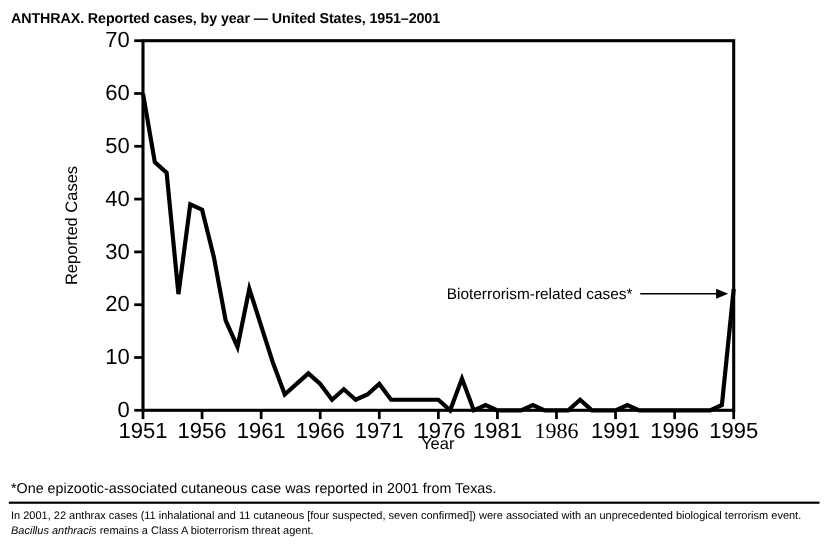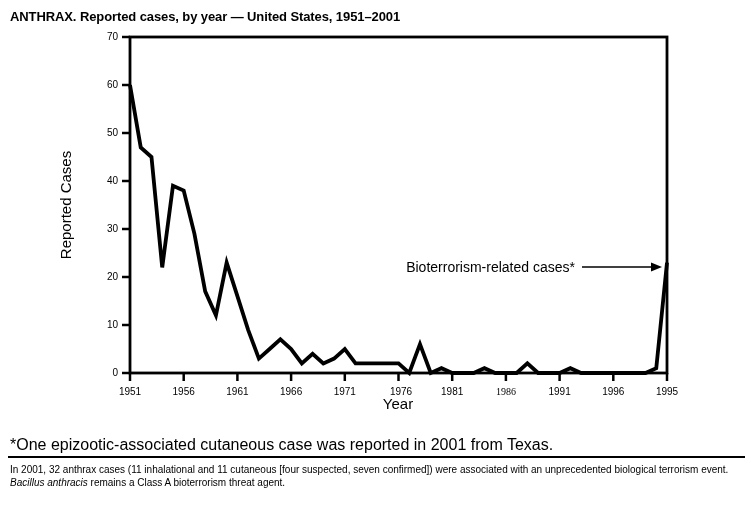--- a/index.html
+++ b/index.html
@@ -6,39 +6,39 @@
   .canvas {
     position:relative; width:751px; height:505px; background:#ffffff;
     font-family:"Liberation Sans", sans-serif; color:#000; overflow:hidden;
   }
   .figure-title {
     position:absolute; left:10px; top:9px;
     font-size:13px; font-weight:bold; letter-spacing:-0.1px; white-space:nowrap;
   }
   #chart-svg { position:absolute; left:0; top:0; }
   .tick-label {
-    position:absolute; font-size:10px; line-height:16px; color:#000; white-space:nowrap;
+    position:absolute; font-size:20px; line-height:16px; color:#000; white-space:nowrap;
   }
   .ytick { width:40px; text-align:right; }
   .xtick { width:54px; text-align:center; }
   .y-axis-title {
     position:absolute; left:-4px; top:195px; width:140px; height:20px;
     text-align:center; font-size:15px; line-height:20px;
     transform:rotate(-90deg); transform-origin:50% 50%; white-space:nowrap;
   }
   .x-axis-title {
     position:absolute; left:358px; top:395px; width:80px;
     text-align:center; font-size:15px; white-space:nowrap;
   }
   .annotation-label {
     position:absolute; left:329px; top:258px; width:246px;
     text-align:right; font-size:14px; line-height:18px; white-space:nowrap;
   }
   .footnote-asterisk {
-    position:absolute; left:10px; top:436px; font-size:16px; white-space:nowrap;
+    position:absolute; left:10px; top:436px; font-size:13px; white-space:nowrap;
   }
   .divider-rule {
     position:absolute; left:8px; top:456px; width:737px; height:2px; background:#000;
   }
   .footnote-paragraph {
     position:absolute; left:10px; top:463px; width:739px;
     font-size:10px; line-height:13px; letter-spacing:0px;
   }
   .footnote-paragraph .pline { white-space:nowrap; }
   .italic { font-style:italic; }
@@ -103,17 +103,17 @@
   <div class="y-axis-title">Reported Cases</div>
   <div class="x-axis-title">Year</div>
 
   <div class="annotation-label">Bioterrorism-related cases*</div>
 
   <div class="footnote-asterisk">*One epizootic-associated cutaneous case was reported in 2001 from Texas.</div>
 
   <div class="divider-rule"></div>
 
   <div class="footnote-paragraph">
-    <div class="pline">In 2001, 32 anthrax cases (11 inhalational and 11 cutaneous [four suspected, seven confirmed]) were associated with an unprecedented biological terrorism event.</div>
+    <div class="pline">In 2001, 22 anthrax cases (11 inhalational and 11 cutaneous [four suspected, seven confirmed]) were associated with an unprecedented biological terrorism event.</div>
     <div class="pline"><span class="italic">Bacillus anthracis</span><span> remains a Class A bioterrorism threat agent.</span></div>
   </div>
 
 </div>
 
 </body></html>

